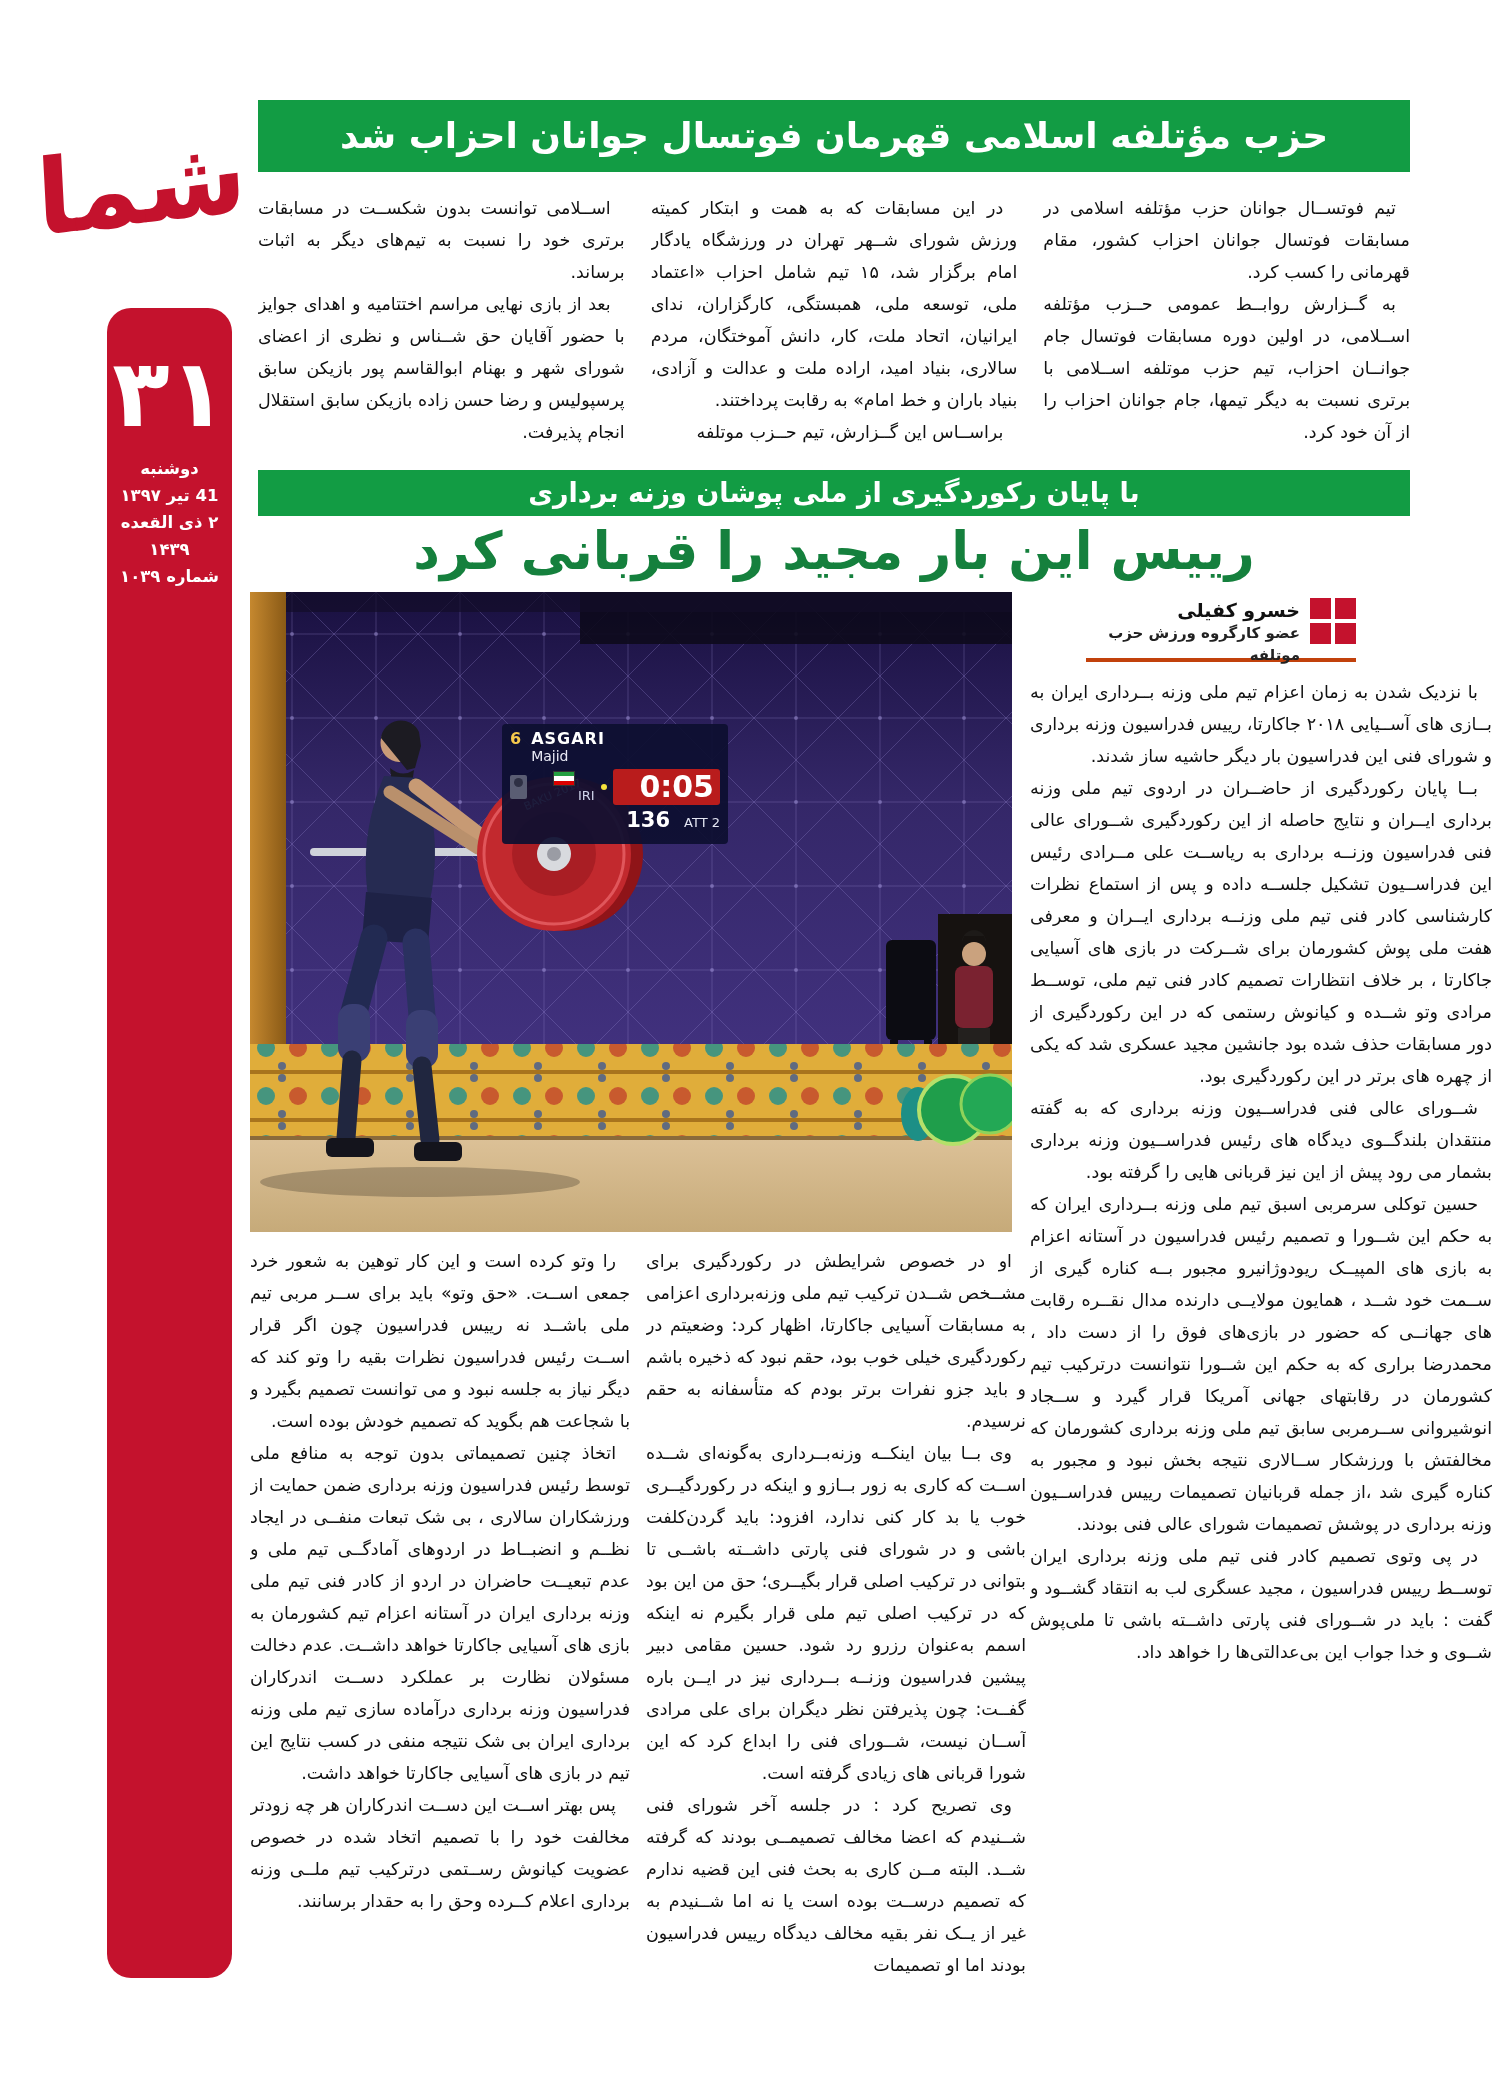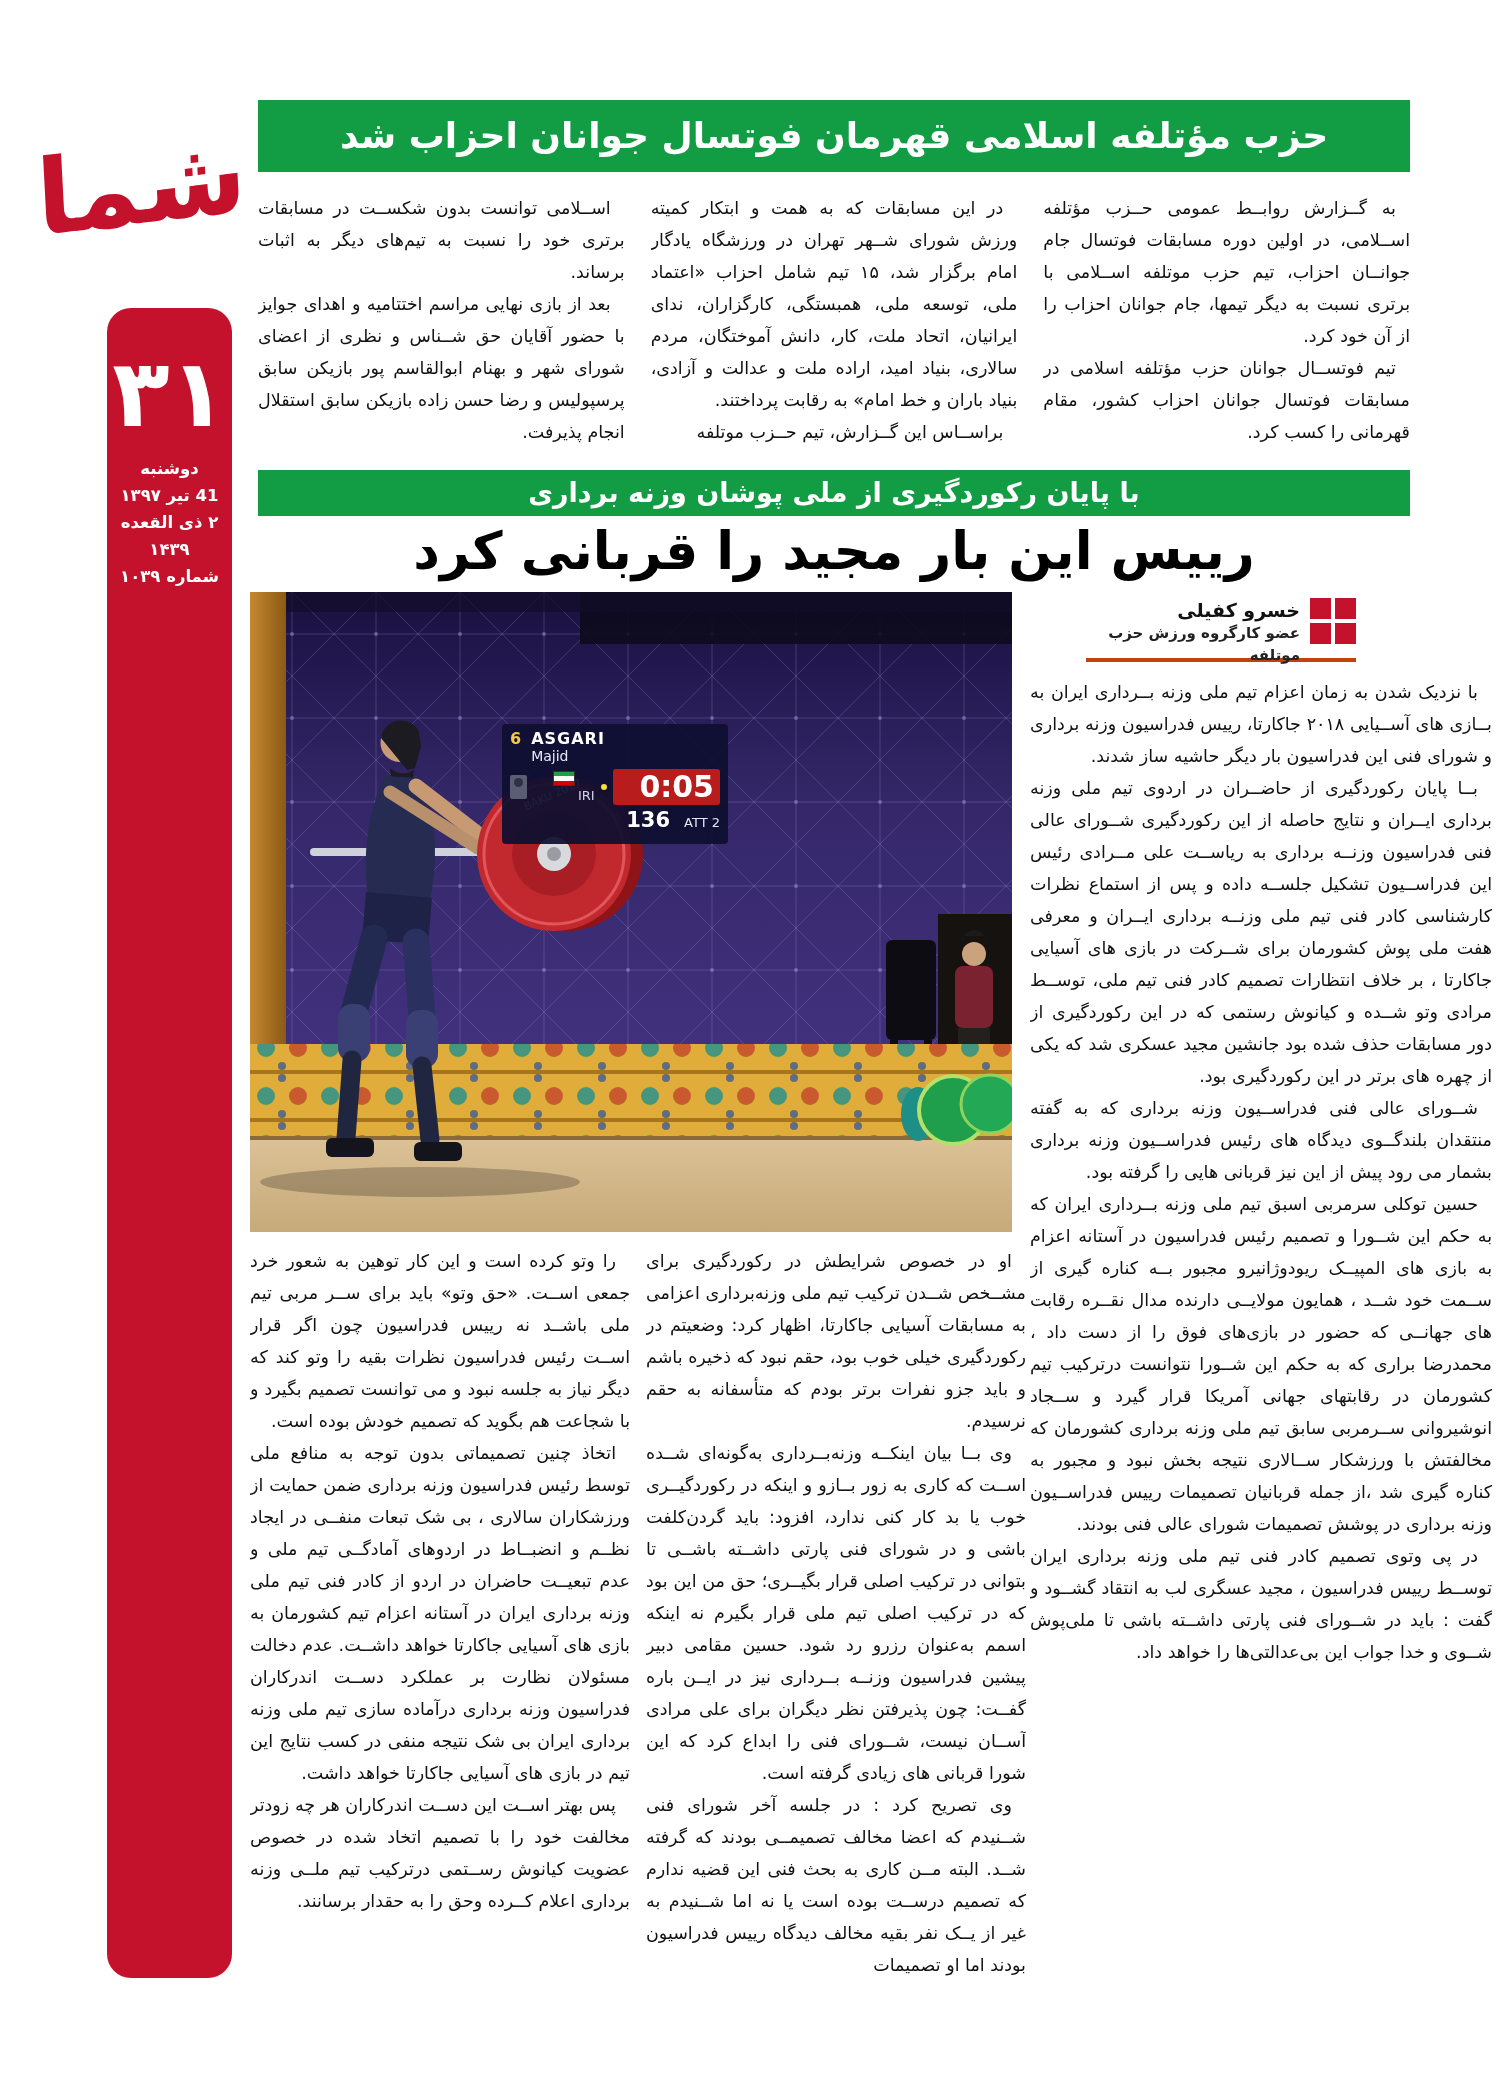--- a/index.html
+++ b/index.html
@@ -14,21 +14,21 @@
            background:#C4122D;border-radius:24px;color:#fff;text-align:center;}
   .page-num{font-size:94px;font-weight:bold;line-height:1.1;padding-top:34px;}
   .dateline{margin-top:10px;font-size:16.5px;font-weight:bold;line-height:27px;}
 
   
   .greenbar{position:absolute;left:258px;width:1152px;background:#129C44;color:#fff;
             text-align:center;font-weight:bold;}
   .bar1{top:100px;height:72px;font-size:36px;line-height:72px;}
   .bar2{top:470px;height:46px;font-size:27px;line-height:46px;}
   .headline{position:absolute;left:258px;top:522px;width:1152px;margin:0;
-            font-size:52px;font-weight:bold;color:#000000;text-align:center;line-height:1.15;}
+            font-size:52px;font-weight:bold;color:#15803d;text-align:center;line-height:1.15;}
 
   
   .topcols{position:absolute;left:258px;top:192px;width:1152px;height:268px;
            display:flex;gap:26px;overflow:hidden;}
   .topcols .col{flex:1 1 0;overflow:hidden;}
   .bodytext p{margin:0;font-size:17.5px;line-height:32px;text-align:justify;
               text-indent:14px;color:#111;}
   .artcol{position:absolute;overflow:hidden;}
   .col-right{left:1030px;top:676px;width:462px;height:1292px;}
   .col-middle{left:646px;top:1245px;width:380px;height:740px;}
@@ -85,22 +85,22 @@
       <div>شماره ۱۰۳۹</div>
     </div>
   </div>
 
   <div class="greenbar bar1">
     <span>حزب مؤتلفه اسلامی قهرمان فوتسال جوانان احزاب شد</span>
   </div>
 
   <div class="topcols bodytext">
     <div class="col">
+        <p>تیم فوتســال جوانان حزب مؤتلفه اسلامی در مسابقات فوتسال جوانان احزاب کشور، مقام قهرمانی را کسب کرد.</p>
         <p>به گــزارش روابــط عمومی حــزب مؤتلفه اســلامی، در اولین دوره مسابقات فوتسال جام جوانــان احزاب، تیم حزب موتلفه اســلامی با برتری نسبت به دیگر تیمها، جام جوانان احزاب را از آن خود کرد.</p>
-        <p>تیم فوتســال جوانان حزب مؤتلفه اسلامی در مسابقات فوتسال جوانان احزاب کشور، مقام قهرمانی را کسب کرد.</p>
       </div>
     <div class="col">
         <p>در این مسابقات که به همت و ابتکار کمیته ورزش شورای شــهر تهران در ورزشگاه یادگار امام برگزار شد، ۱۵ تیم شامل احزاب «اعتماد ملی، توسعه ملی، همبستگی، کارگزاران، ندای ایرانیان، اتحاد ملت، کار، دانش آموختگان، مردم سالاری، بنیاد امید، اراده ملت و عدالت و آزادی، بنیاد باران و خط امام» به رقابت پرداختند.</p>
         <p>براســاس این گــزارش، تیم حــزب موتلفه</p>
       </div>
     <div class="col">
         <p>اســلامی توانست بدون شکســت در مسابقات برتری خود را نسبت به تیم‌های دیگر به اثبات برساند.</p>
         <p>بعد از بازی نهایی مراسم اختتامیه و اهدای جوایز با حضور آقایان حق شــناس و نظری از اعضای شورای شهر و بهنام ابوالقاسم پور بازیکن سابق پرسپولیس و رضا حسن زاده بازیکن سابق استقلال انجام پذیرفت.</p>
       </div>
   </div>

